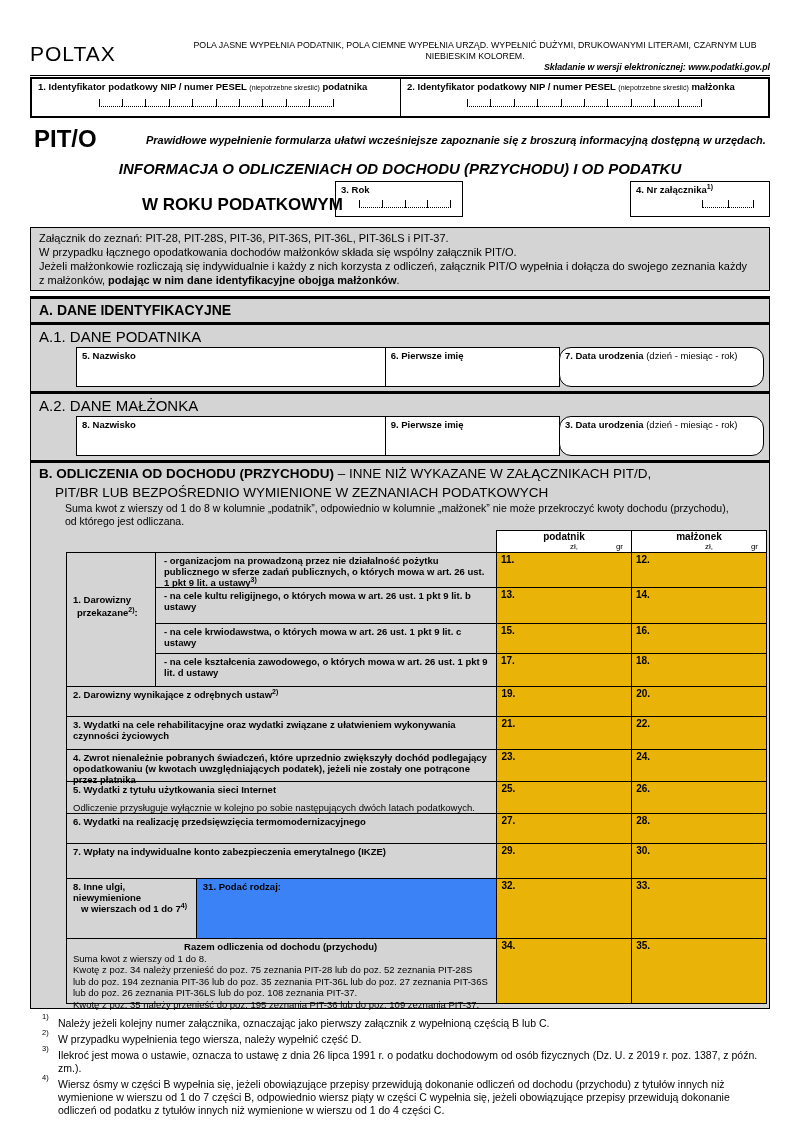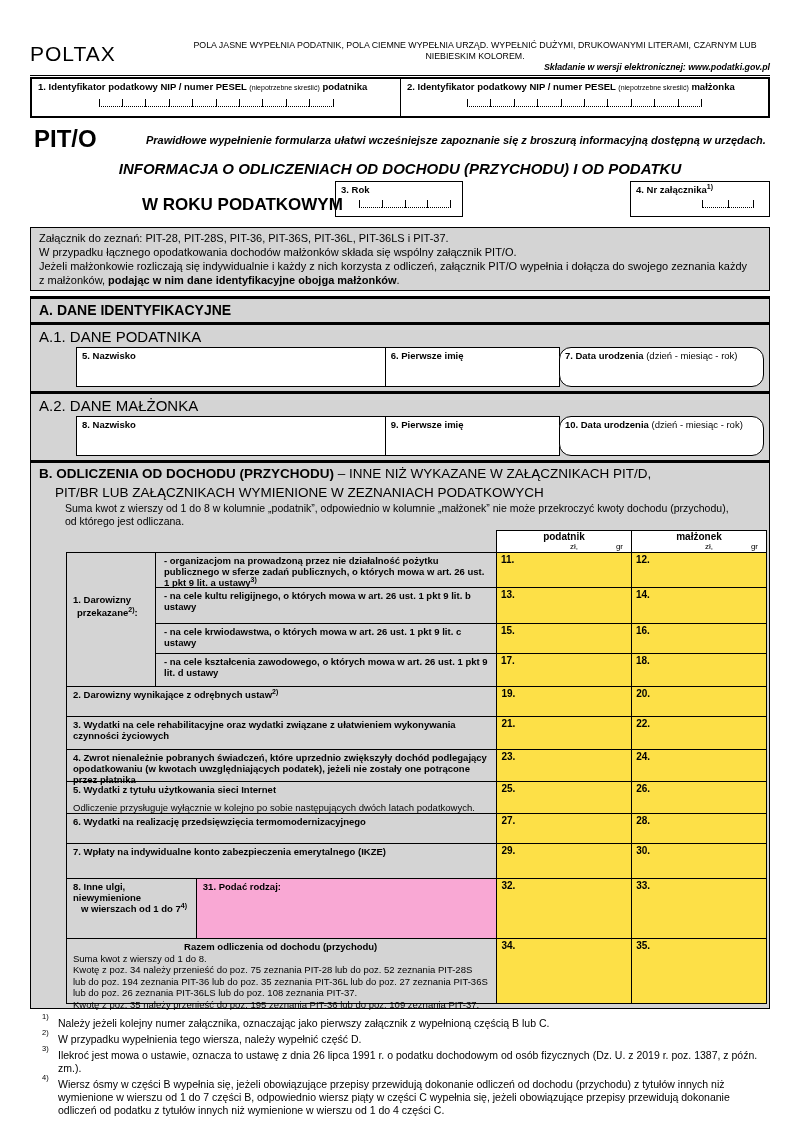--- a/index.html
+++ b/index.html
@@ -56,34 +56,34 @@
   .b-head { font-size:13.5px; line-height:16px; padding:3px 8px 0 8px; }
   .b-head .bold { font-weight:bold; }
   .b-head-l2 { padding-left:24px; }
   .b-note { font-size:10.5px; line-height:13px; padding:1px 40px 0 34px; }
   .col-head-row { position:relative; height:22px; margin-top:2px; }
   .col-head { position:absolute; top:0; width:136px; height:23px; background:#fff; border:1px solid #000; font-size:10px; }
   .col-head .cname { text-align:center; font-weight:bold; line-height:11px; }
   .col-head .units { display:flex; justify-content:flex-end; gap:38px; padding-right:8px; font-size:8px; }
   .ch-pod { left:465px; } .ch-mal { left:600px; }
   .b-table { margin-left:35px; width:701px; border:1.5px solid #000; border-top:1px solid #000; background:#d4d4d4; font-size:9.5px; }
-  .amt { width:135px; background:#fde047; border-left:1px solid #000; font-weight:bold; font-size:10px; padding:1px 4px; }
+  .amt { width:135px; background:#eab308; border-left:1px solid #000; font-weight:bold; font-size:10px; padding:1px 4px; }
   .r1 { display:flex; }
   .r1-label { width:90px; border-right:1px solid #000; font-weight:bold; padding:40px 2px 0 6px; line-height:13px; }
   .r1-subs { flex:1; display:flex; flex-direction:column; }
   .r1-sub { display:flex; }
   .r1-sub + .r1-sub { border-top:1px solid #000; }
   .r1-sub .txt { width:340px; font-weight:bold; padding:2px 6px 0 8px; line-height:11px; }
   .h34{height:34px;} .h36{height:36px;} .h30{height:30px;} .h33{height:33px;}
   .b-row { display:flex; border-top:1px solid #000; }
   .b-row .txt { width:430px; font-weight:bold; padding:2px 8px 0 6px; line-height:11px; }
   .rh30{height:30px;} .rh33{height:33px;} .rh32{height:32px;} .rh35{height:35px;} .rh60{height:60px;} .rh65{height:65px;}
   .row-note { font-weight:normal; margin-top:7px; }
   .r8-label { width:130px; border-right:1px solid #000; font-weight:bold; padding:2px 4px 0 6px; line-height:11px; }
-  .r8-sub { width:300px; background:#f9a8d4; font-weight:bold; padding:2px 6px; }
+  .r8-sub { width:300px; background:#3b82f6; font-weight:bold; padding:2px 6px; }
   .total-txt { width:430px; padding:2px 8px 0 6px; line-height:11.5px; }
   .total-txt .tb { font-weight:bold;text-align:center; }
   
   .footnotes { margin-top:8px; font-size:10.5px; line-height:13px; padding-left:12px; }
   .fn { display:flex; margin-bottom:3px; }
   .fn sup { width:16px; flex:none; font-size:7.5px; }
   .fn .fn-text { flex:1; }
 </style>
 </head>
 <body>
@@ -174,27 +174,27 @@
       <div class="a-field f-first"><span>6. Pierwsze imię</span></div>
       <div class="a-field f-birth"><span>7. Data urodzenia </span><span class="lite">(dzień - miesiąc - rok)</span></div>
     </div>
   </div>
 
   <div class="sub-block">
     <div class="sub-head">A.2. DANE MAŁŻONKA</div>
     <div class="a-fields">
       <div class="a-field f-name"><span>8. Nazwisko</span></div>
       <div class="a-field f-first"><span>9. Pierwsze imię</span></div>
-      <div class="a-field f-birth"><span>10. Data urodzenia </span><span class="lite">(dzień - miesiąc - rok)</span></div>
+      <div class="a-field f-birth"><span>3. Data urodzenia </span><span class="lite">(dzień - miesiąc - rok)</span></div>
     </div>
   </div>
 
   <div class="b-block">
     <div class="b-head"><span class="bold">B. ODLICZENIA OD DOCHODU (PRZYCHODU)</span><span> – INNE NIŻ WYKAZANE W ZAŁĄCZNIKACH PIT/D,</span></div>
-    <div class="b-head b-head-l2">PIT/BR LUB ZAŁĄCZNIKACH WYMIENIONE W ZEZNANIACH PODATKOWYCH</div>
+    <div class="b-head b-head-l2">PIT/BR LUB BEZPOŚREDNIO WYMIENIONE W ZEZNANIACH PODATKOWYCH</div>
     <div class="b-note">Suma kwot z wierszy od 1 do 8 w kolumnie „podatnik”, odpowiednio w kolumnie „małżonek” nie może przekroczyć kwoty dochodu (przychodu), od którego jest odliczana.</div>
 
     <div class="col-head-row">
       <div class="col-head ch-pod">
         <div class="cname">podatnik</div>
         <div class="units">
             <span>zł,</span>
             <span>gr</span>
           </div>
       </div>

